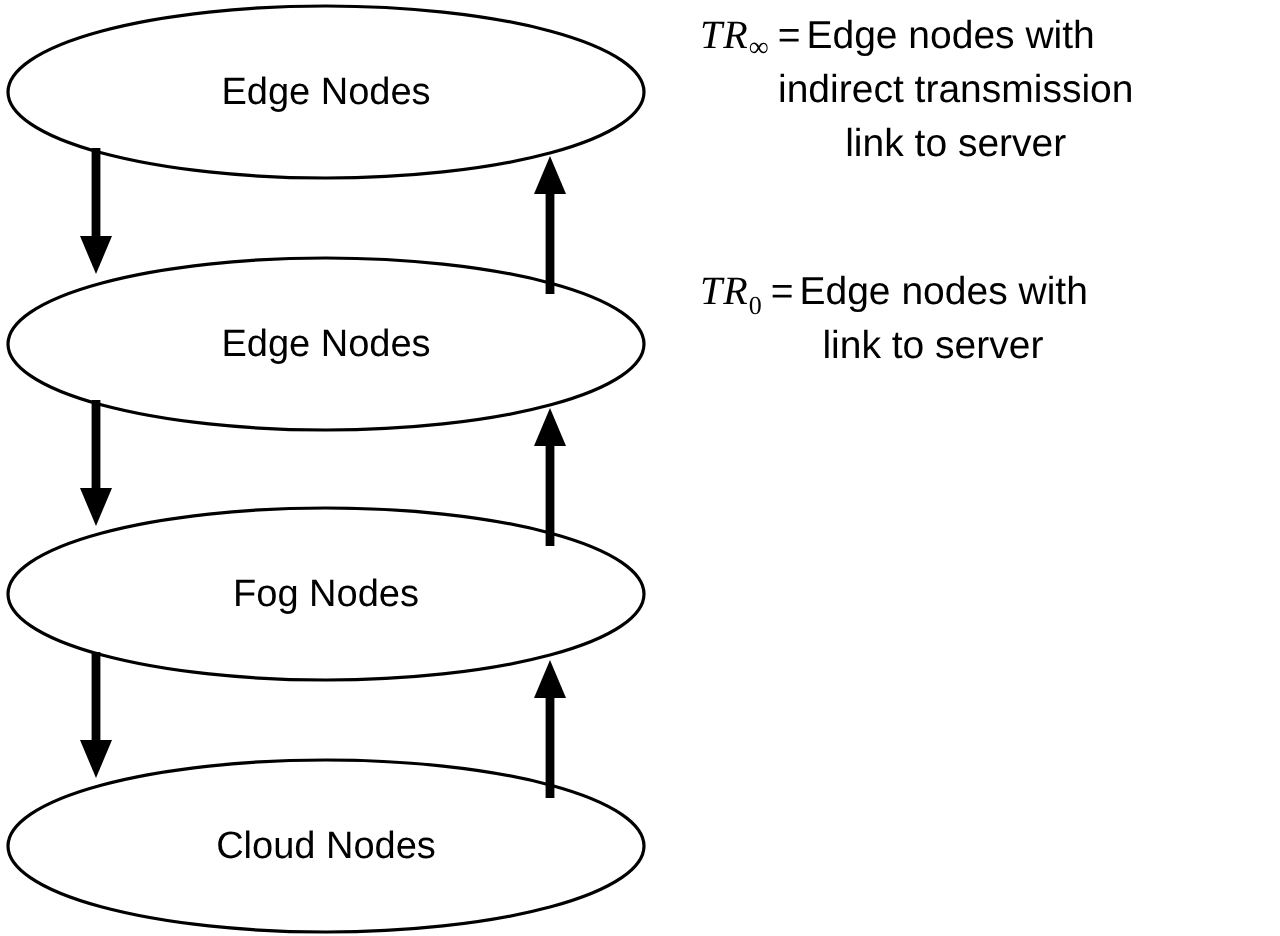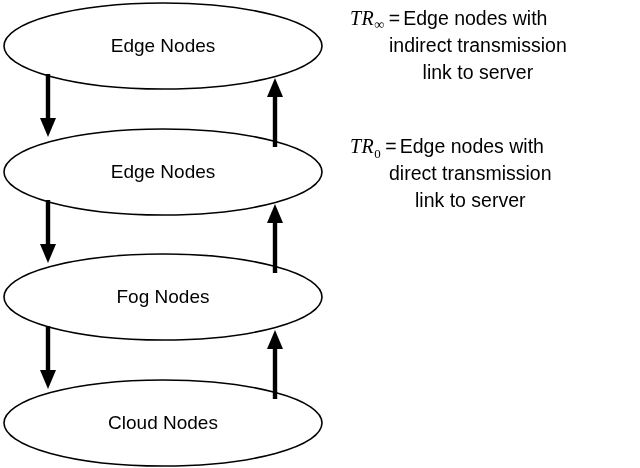--- a/index.html
+++ b/index.html
@@ -148,17 +148,16 @@
   </svg>
 
   <div class="legend-block" id="legend-infinity">
     <span class="legend-line-first"><span class="math-tr"><span>TR</span><span class="math-sub-inf">∞</span></span><span class="eq-sign">=</span><span>Edge nodes with</span></span>
     <span class="legend-line"><span class="legend-indent"></span><span>indirect transmission</span></span>
     <span class="legend-line"><span class="legend-indent"></span><span>link to server</span></span>
   </div>
 
   <div class="legend-block" id="legend-zero">
     <span class="legend-line-first"><span class="math-tr"><span>TR</span><span class="math-sub">0</span></span><span class="eq-sign">=</span><span>Edge nodes with</span></span>
-    <span class="legend-line"><span class="legend-indent"></span><span>direct transmission</span></span>
     <span class="legend-line"><span class="legend-indent"></span><span>link to server</span></span>
   </div>
 
 </div>
 
 </body></html>

